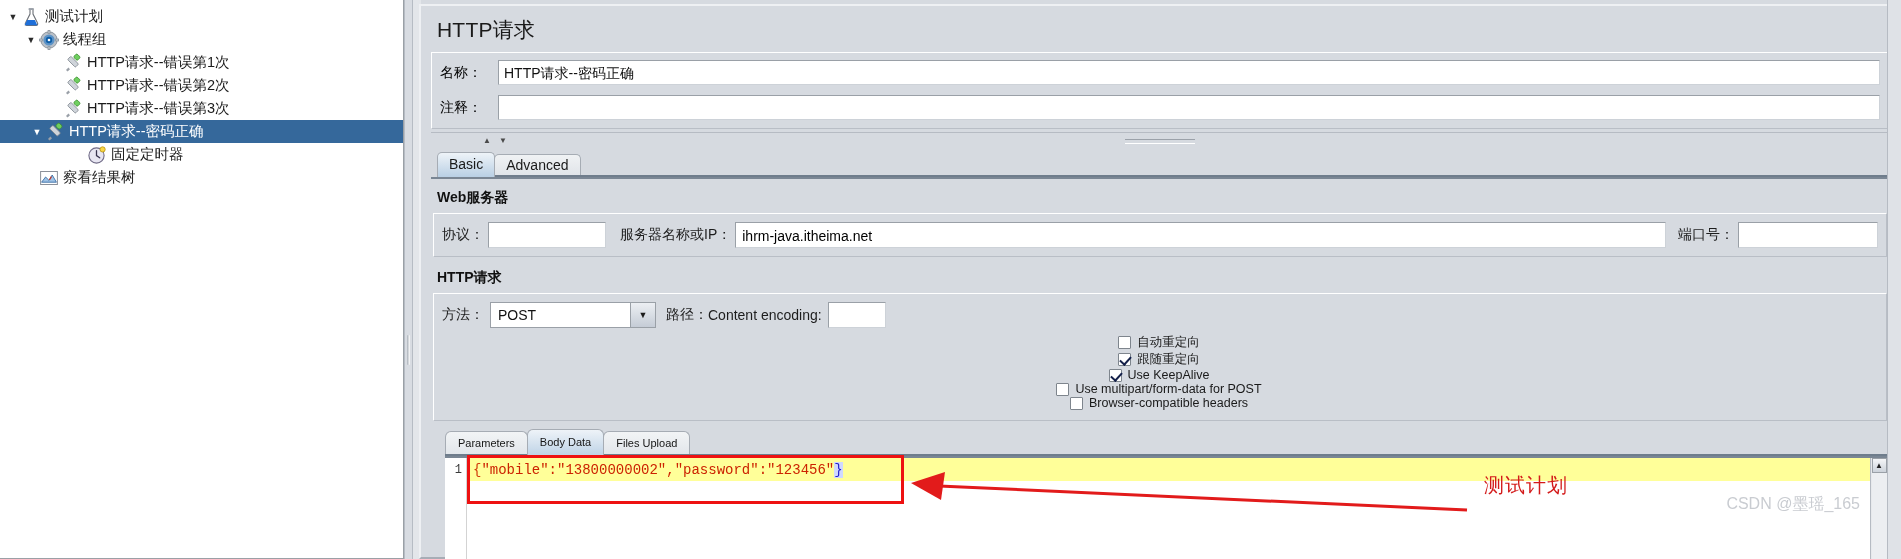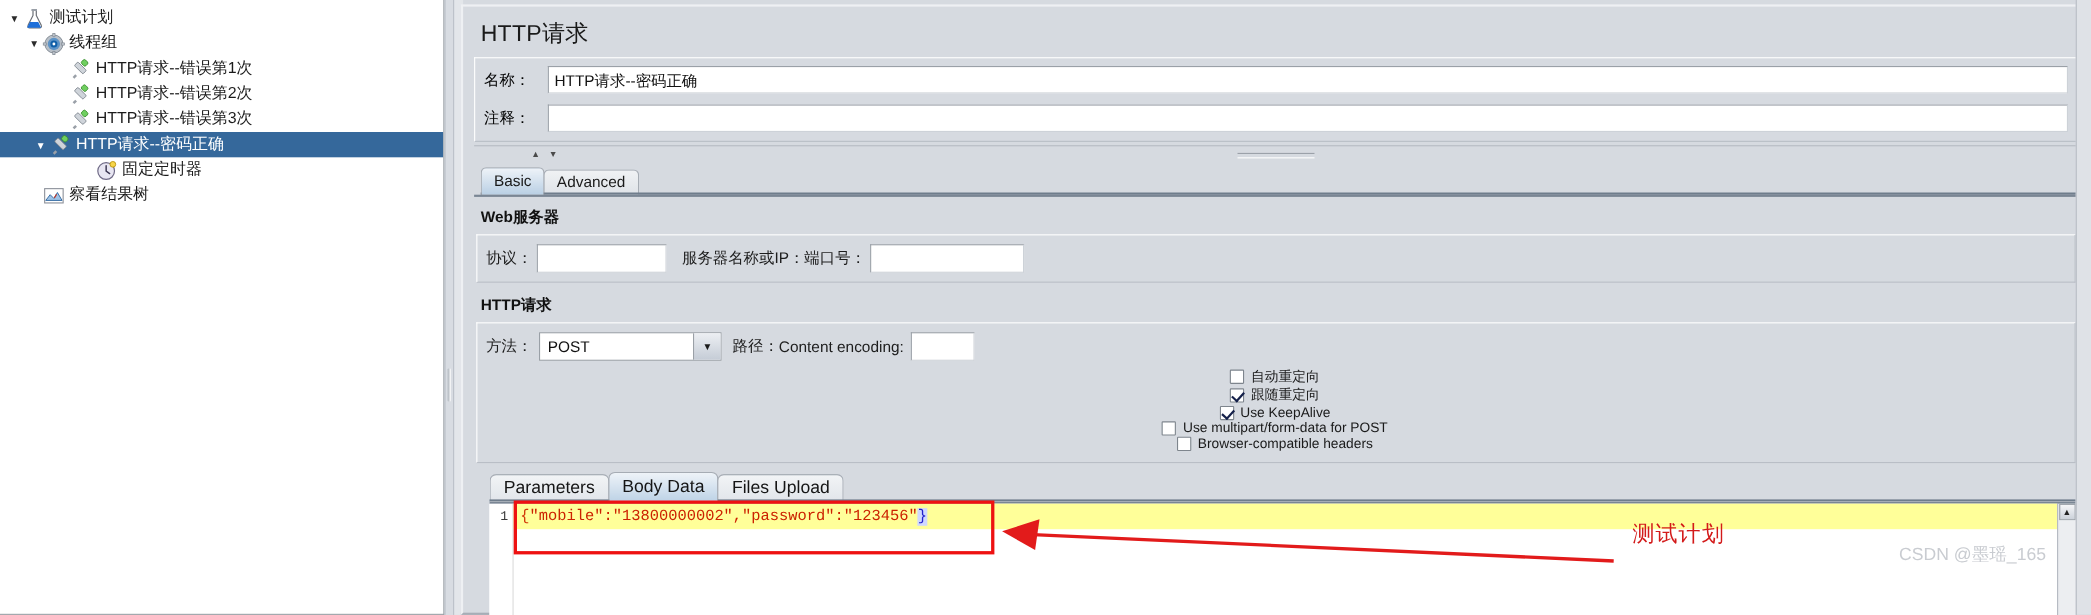--- a/index.html
+++ b/index.html
@@ -152,21 +152,21 @@
   .ck.on{background:#ffffff;}
   .ck.on:after{
     content:"";position:absolute;left:3px;top:0px;width:5px;height:9px;
     border:solid #14204a;border-width:0 2.4px 2.4px 0;transform:rotate(42deg);
   }
   .cklab{font-size:12.5px;color:#1a1a1a;white-space:nowrap;}
 
   
   .tabs2{display:flex;align-items:flex-end;height:27px;margin:4px 2px 0 14px;position:relative;}
   .tab2{
-    height:24px;line-height:23px;padding:0 12px;font-size:16px;color:#151515;
+    height:24px;line-height:23px;padding:0 12px;font-size:11px;color:#151515;
     border:1px solid #a6acb4;border-bottom:none;border-radius:6px 6px 0 0;
     background:linear-gradient(#f2f4f6,#e1e5ea);margin-right:-1px;
   }
   .tab2.active{background:linear-gradient(#eef3f8,#bdd2e6);height:26px;line-height:25px;z-index:3;}
   .tabs2-underline{position:absolute;left:0;right:0;bottom:0;height:2px;background:#6f7d8c;}
 
   
   .editor-wrap{
     margin:0 2px 0 14px;border-top:2px solid #7a8694;position:relative;height:118px;
     background:#ffffff;display:flex;
@@ -372,20 +372,21 @@
       </div>
 
       <div class="tab-body">
 
         <div class="section-title">Web服务器</div>
 
         <div class="group-box">
           <span class="glabel">协议：</span>
           <div class="gfield" style="width:118px;margin:0 14px 0 4px;"></div>
           <span class="glabel">服务器名称或IP：</span>
+          <div class="gfield" style="flex:1;margin:0 12px 0 4px;">ihrm-java.itheima.net</div>
           <span class="glabel">端口号：</span>
           <div class="gfield" style="width:140px;margin-left:4px;"></div>
         </div>
 
         <div class="section-title">HTTP请求</div>
 
         <div class="group-box" style="display:block;padding-bottom:4px;">
           <div style="display:flex;align-items:center;">
             <span class="glabel">方法：</span>
             <div class="combo">

